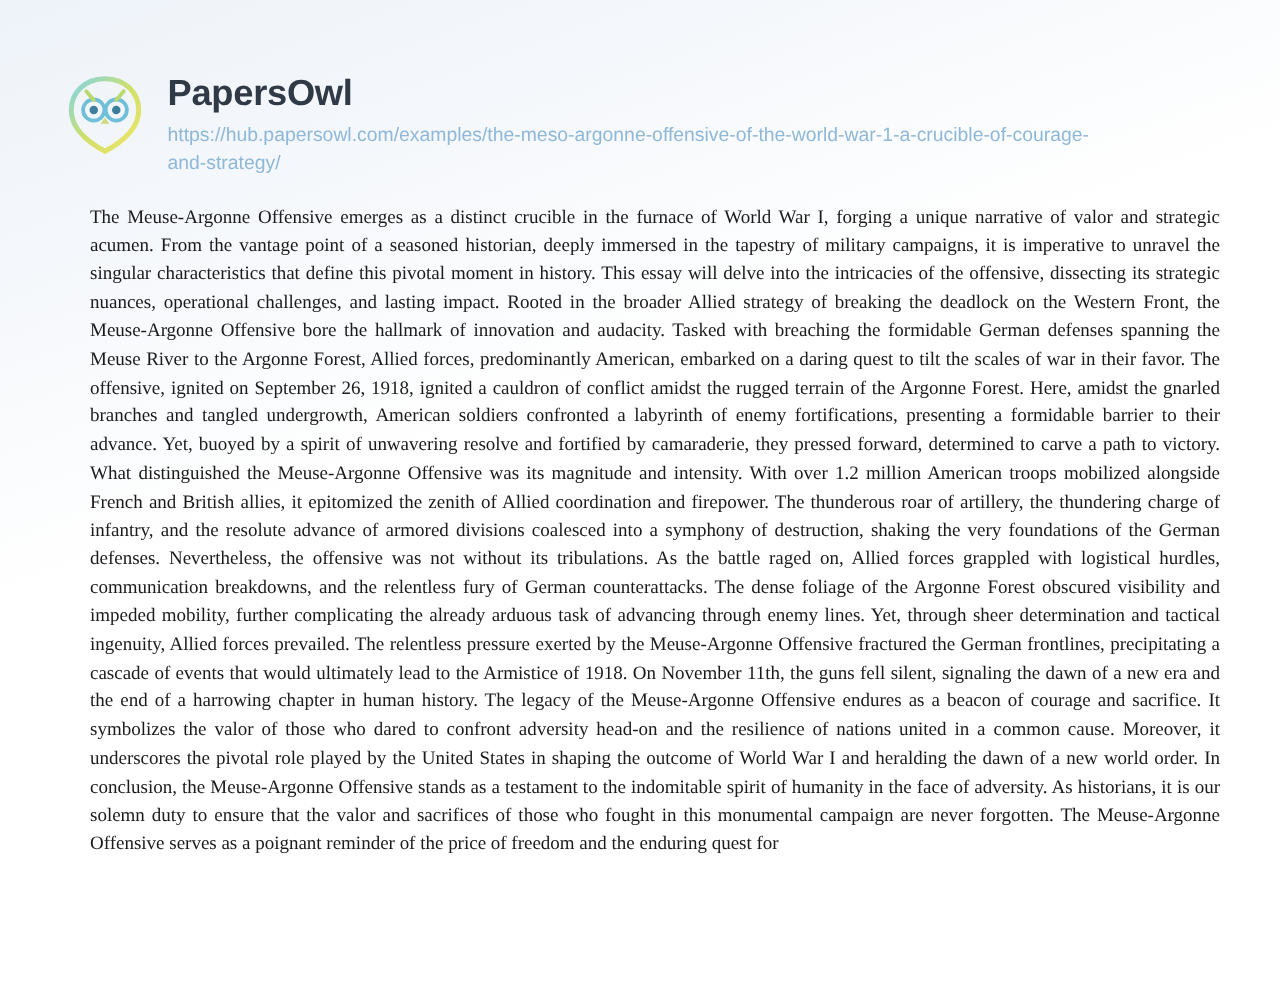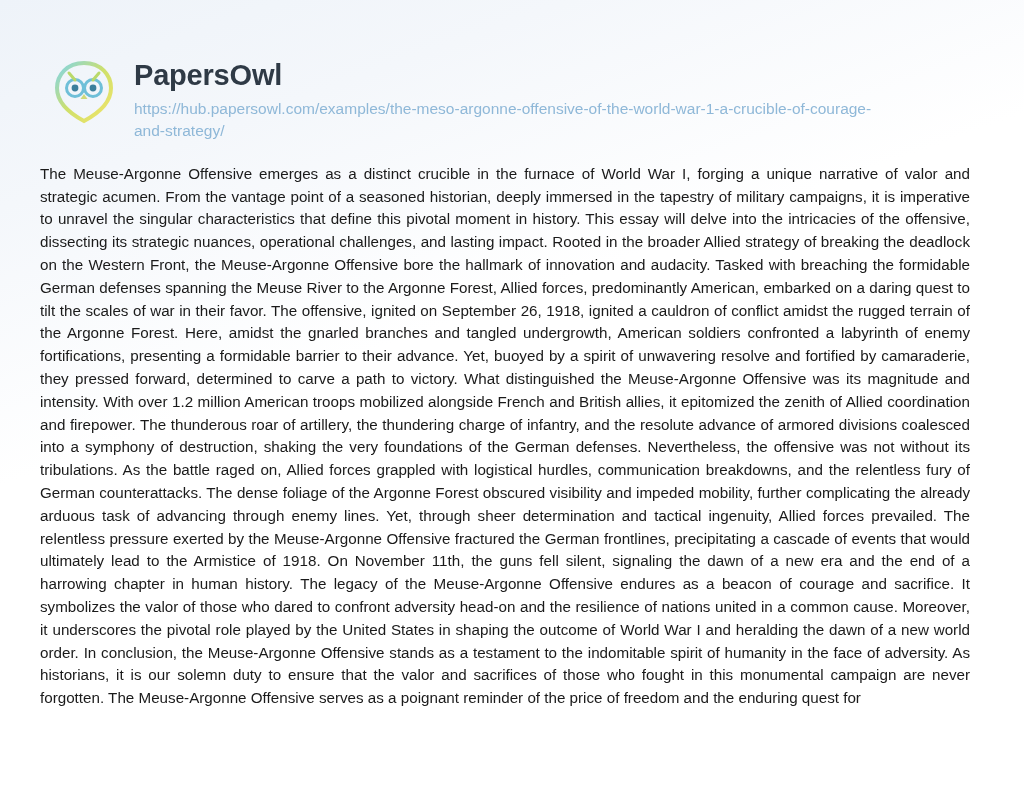--- a/index.html
+++ b/index.html
@@ -55,22 +55,22 @@
   }
   .article-title {
     margin: 30px 48px 0 48px;
     font-size: 27px;
     color: #3a4450;
     line-height: 1.35;
     font-weight: normal;
     max-width: 780px;
   }
   .article-body {
-    margin: 20px 48px 0 40px;
-    font-family: Liberation Sans, sans-serif;
+    margin: 20px 48px 0 72px;
+    font-family: Liberation Serif, serif;
     font-size: 15.2px;
     line-height: 1.5;
     color: #1a1a1a;
     text-align: justify;
     max-width: 930px;
   }
   .article-body p {
     margin: 0;
   }
 </style>

